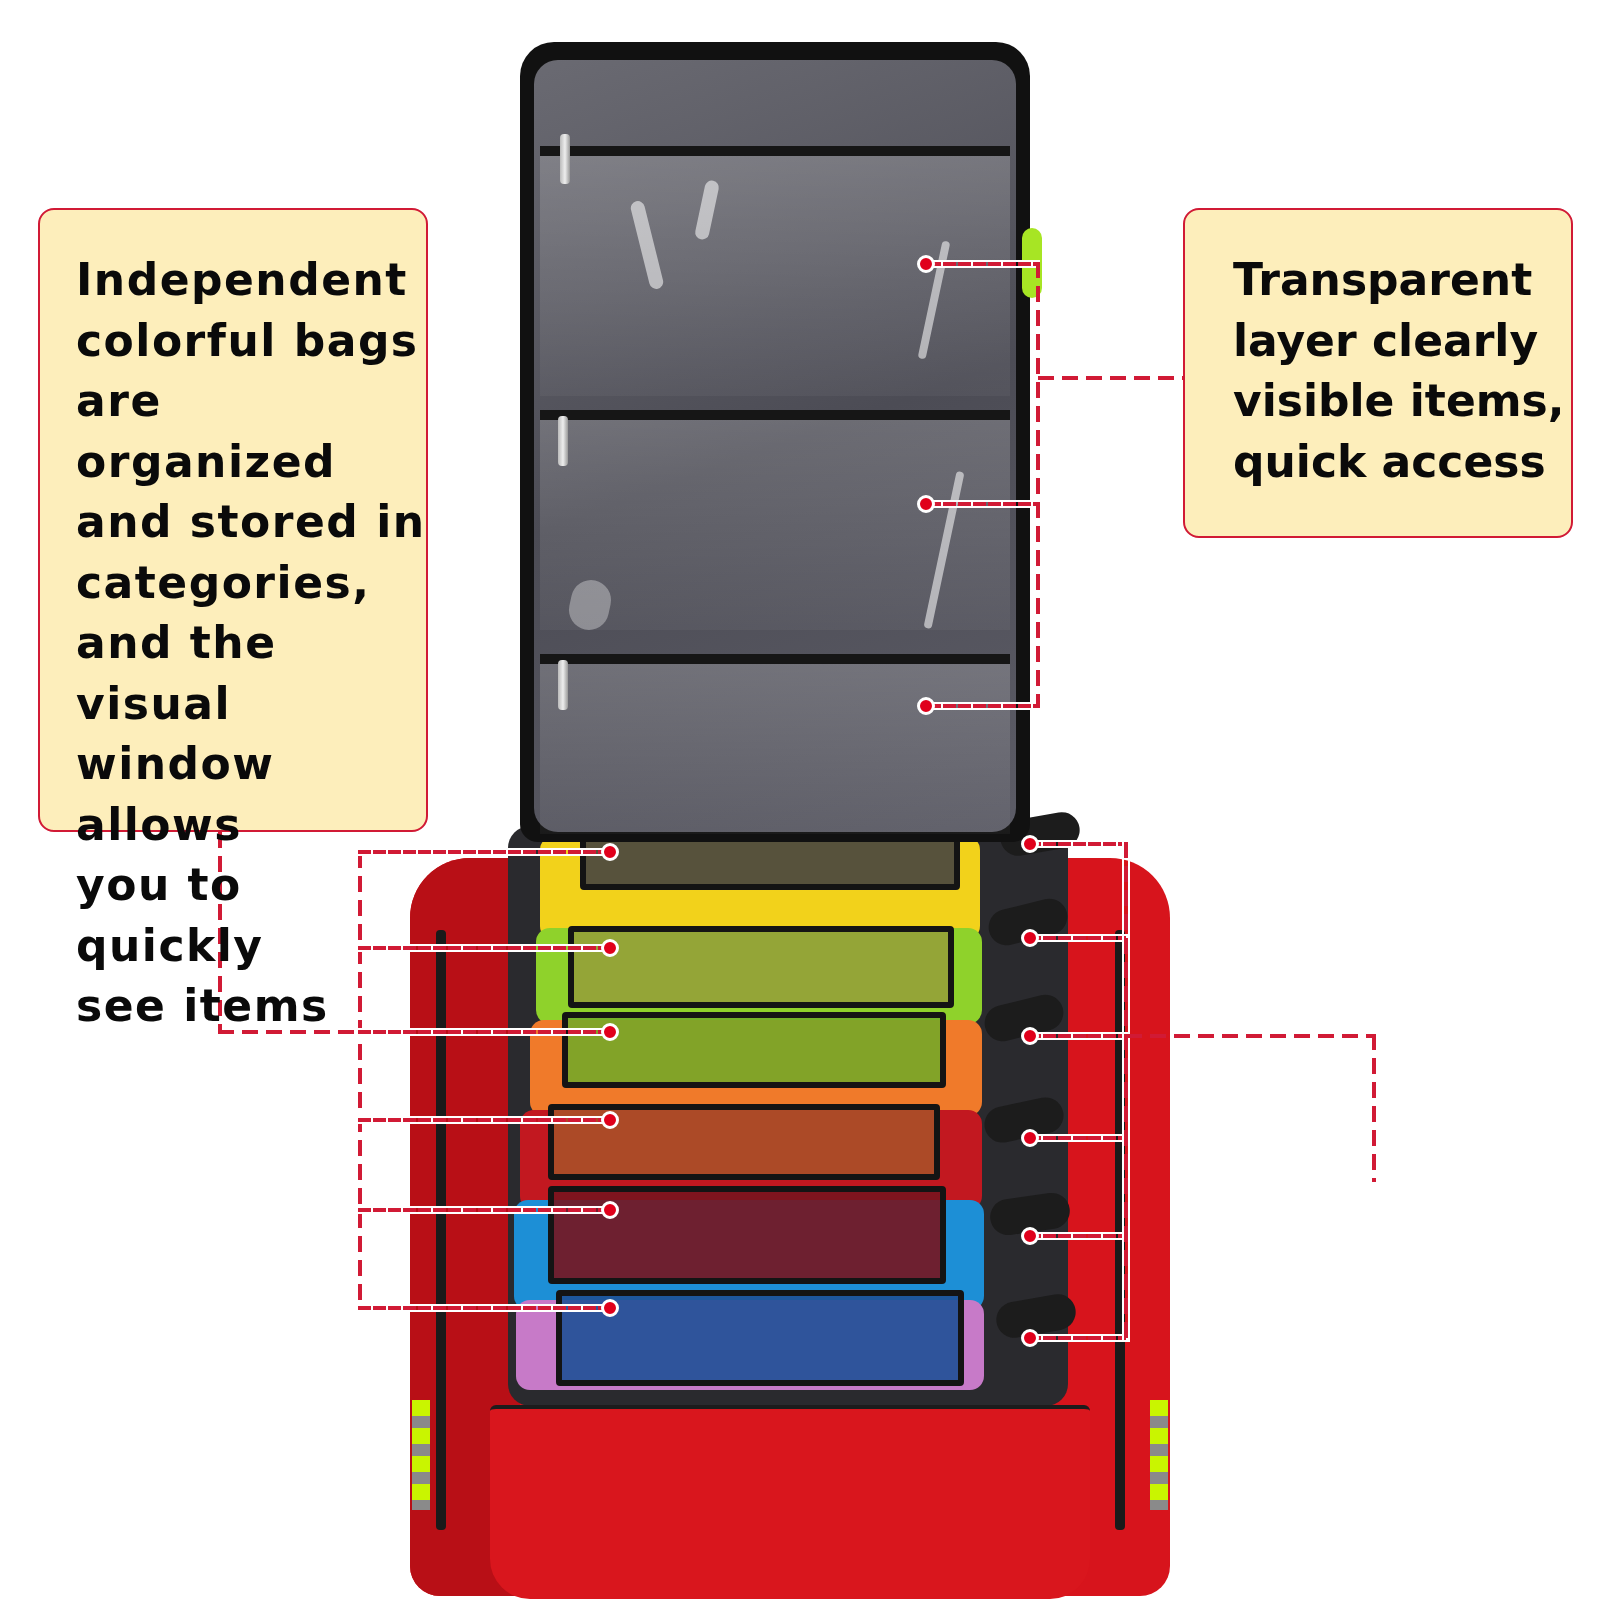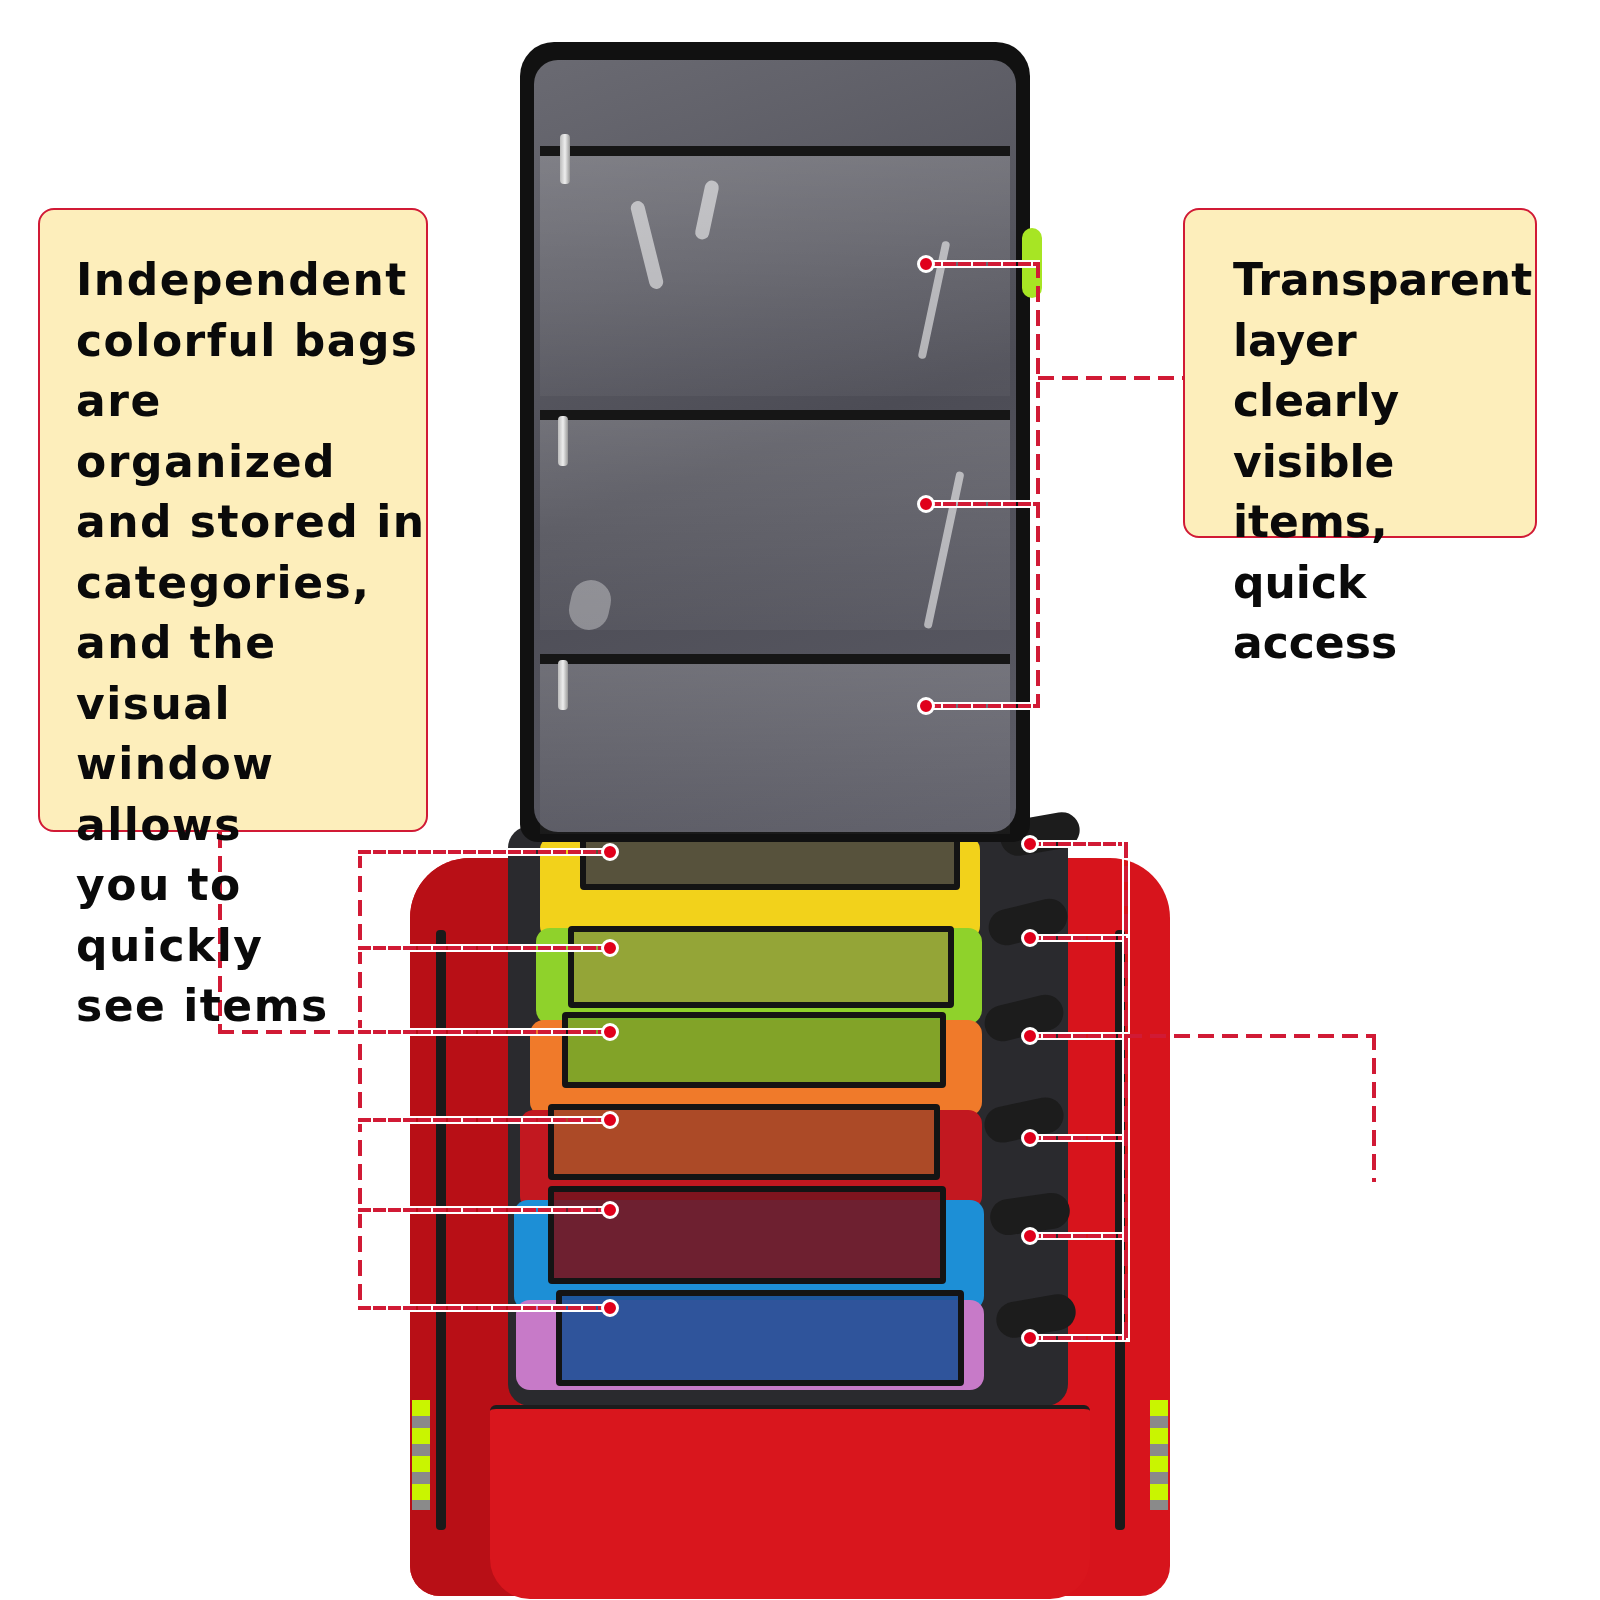--- a/index.html
+++ b/index.html
@@ -7,21 +7,21 @@
   .stage { position:absolute; left:0; top:0; width:1600px; height:1600px; }
 
   
   .callout {
     position:absolute; background:#fdeebb; border:2px solid #d11a35; border-radius:16px;
     box-sizing:border-box; color:#0a0a0a; font-weight:bold;
   }
   .callout .txt { white-space:pre-line; position:absolute; }
   #callout-left { left:38px; top:208px; width:390px; height:624px;padding-left:34px; }
   #callout-left .txt { left:36px; top:40px; font-size:44px; line-height:60.5px; letter-spacing:1.5px; }
-  #callout-tr { left:1183px; top:208px; width:354px; height:330px; }
+  #callout-tr { left:1183px; top:208px; width:390px; height:330px; }
   #callout-tr .txt { left:48px; top:40px; font-size:44px; line-height:60.5px; }
   #callout-br { left:1183px; top:1180px; width:390px; height:378px; }
   #callout-br .txt { left:34px; top:70px; font-size:44px; line-height:60.5px; letter-spacing:1px; }
 
   
   .bag-body { position:absolute; left:410px; top:858px; width:760px; height:738px; background:#d7141c; border-radius:60px 60px 30px 30px; }
   .bag-body-shade { position:absolute; left:410px; top:858px; width:110px; height:738px; background:#b80f16; border-radius:60px 0 0 30px; }
   .bag-zip-l { position:absolute; left:436px; top:930px; width:10px; height:600px; background:#1a1a1a; border-radius:4px; }
   .bag-zip-r { position:absolute; left:1115px; top:930px; width:10px; height:600px; background:#1a1a1a; border-radius:4px; }
   .reflect-l { position:absolute; left:412px; top:1400px; width:18px; height:110px; background:repeating-linear-gradient(180deg,#c9f500 0 16px,#8a8a8a 16px 28px); }

